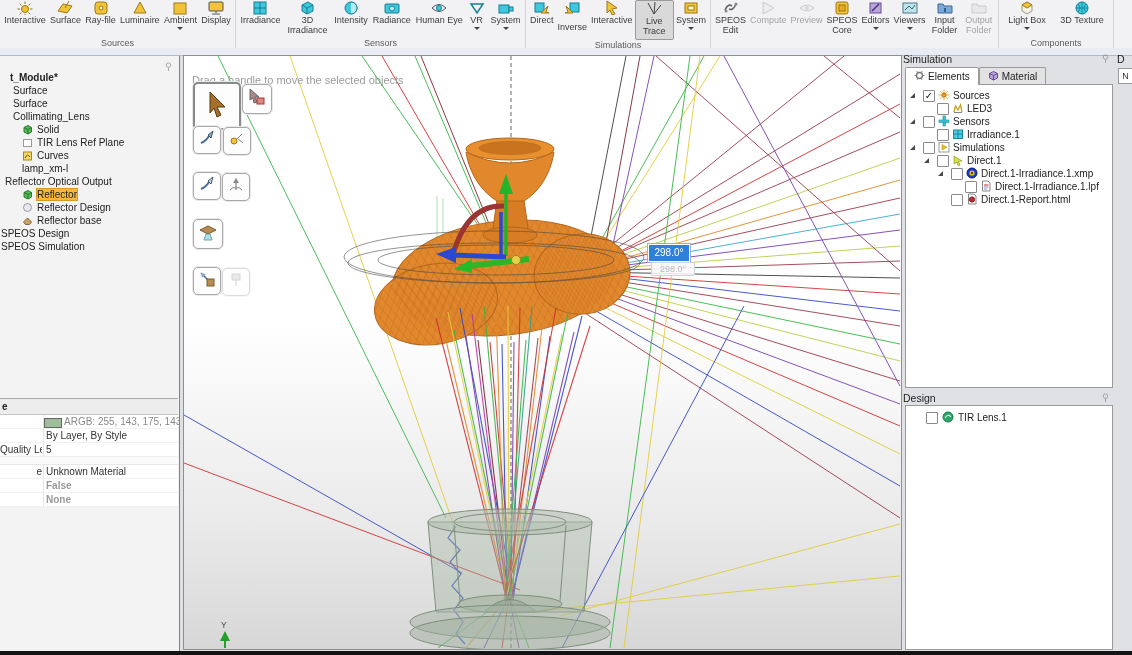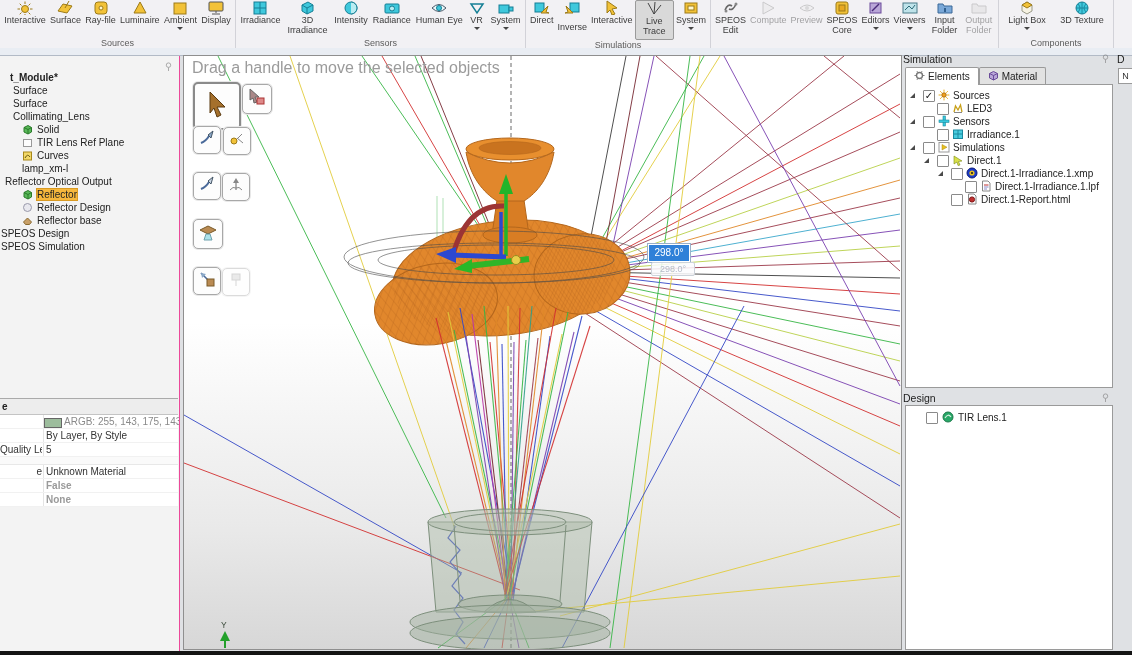--- a/index.html
+++ b/index.html
@@ -32,21 +32,21 @@
   .prow .plabel{position:absolute;left:0;width:42px;overflow:hidden;white-space:nowrap;color:#333;}
   .prow .pval{position:absolute;left:46px;white-space:nowrap;}
   .prow .muted{color:#9a9a9a;font-weight:bold;}
   .prow .argb{color:#8a8a8a;}
   .pcol-div{position:absolute;left:43px;top:0;bottom:0;width:1px;background:#e4e4e4;}
   .swatch{position:absolute;left:44px;top:3px;width:16px;height:8px;background:#9dbd9d;border:1px solid #666;}
   .pgap{height:7px;background:#fafafa;border-bottom:1px solid #e8e8e8;}
   
   #viewport{left:183px;top:55px;width:717px;height:593px;border:1px solid #8f8f8f;
             background:linear-gradient(#ffffff 0%,#ffffff 45%,#e9e9e9 80%,#d7d7d7 100%);overflow:hidden;}
-  #vp-hint{position:absolute;left:8px;top:3px;font-size:16px;color:#9b9b9b;}
+  #vp-hint{position:absolute;left:8px;top:18px;font-size:11px;color:#9b9b9b;}
   #vp-svg{position:absolute;left:0;top:0;}
   #vp-toolbar{position:absolute;left:9px;top:26px;width:70px;}
   .vt-btn{position:absolute;background:#fdfdfd;border:1px solid #a8a8a8;border-radius:5px;
           display:flex;align-items:center;justify-content:center;box-shadow:0 0 0 1px #e8e8e8;}
   .vt-btn.big{border:2px solid #8a8a8a;}
   .vt-btn.disabled{opacity:.4;}
   #angle-box{position:absolute;left:464px;top:188px;width:40px;height:16px;background:#2f80d8;border:1px solid #fff;
              outline:1px solid #9ab0c8;color:#fff;font-size:10px;text-align:center;line-height:16px;}
   #angle-ghost{position:absolute;left:467px;top:206px;width:42px;height:12px;background:rgba(252,252,254,.85);
              border:1px solid #ccd2da;color:#b4bcc8;font-size:9px;text-align:center;line-height:12px;border-radius:2px;}

